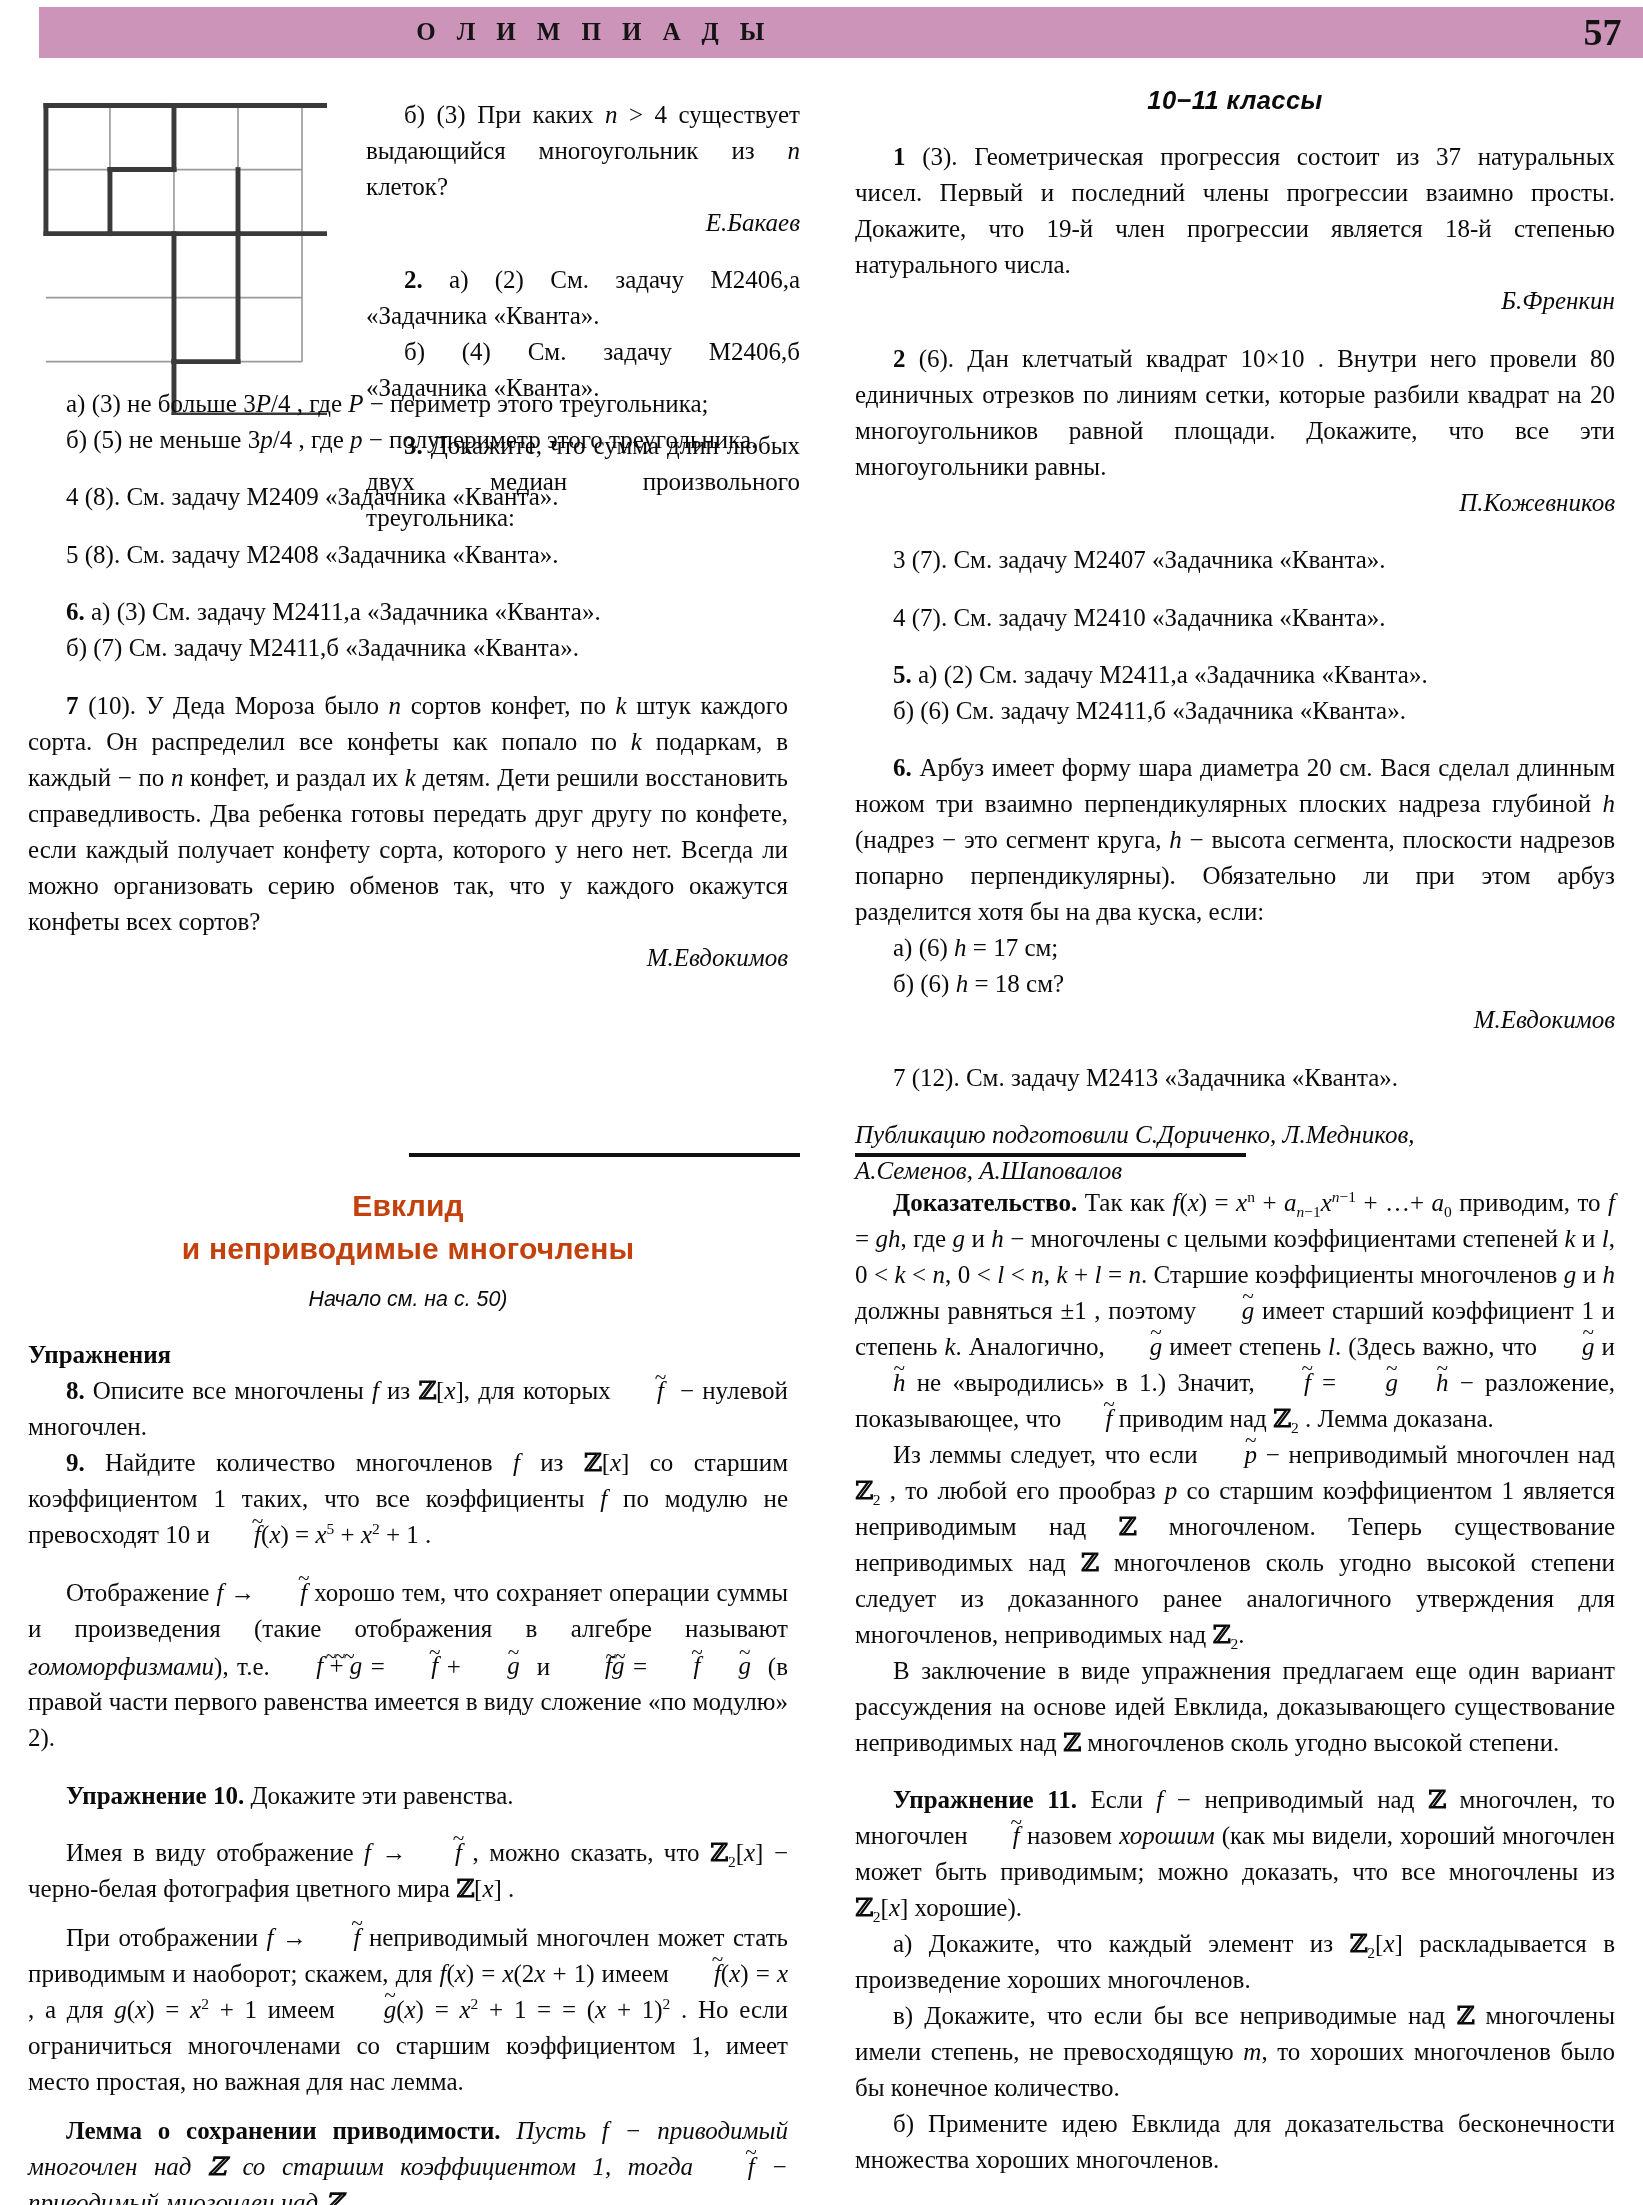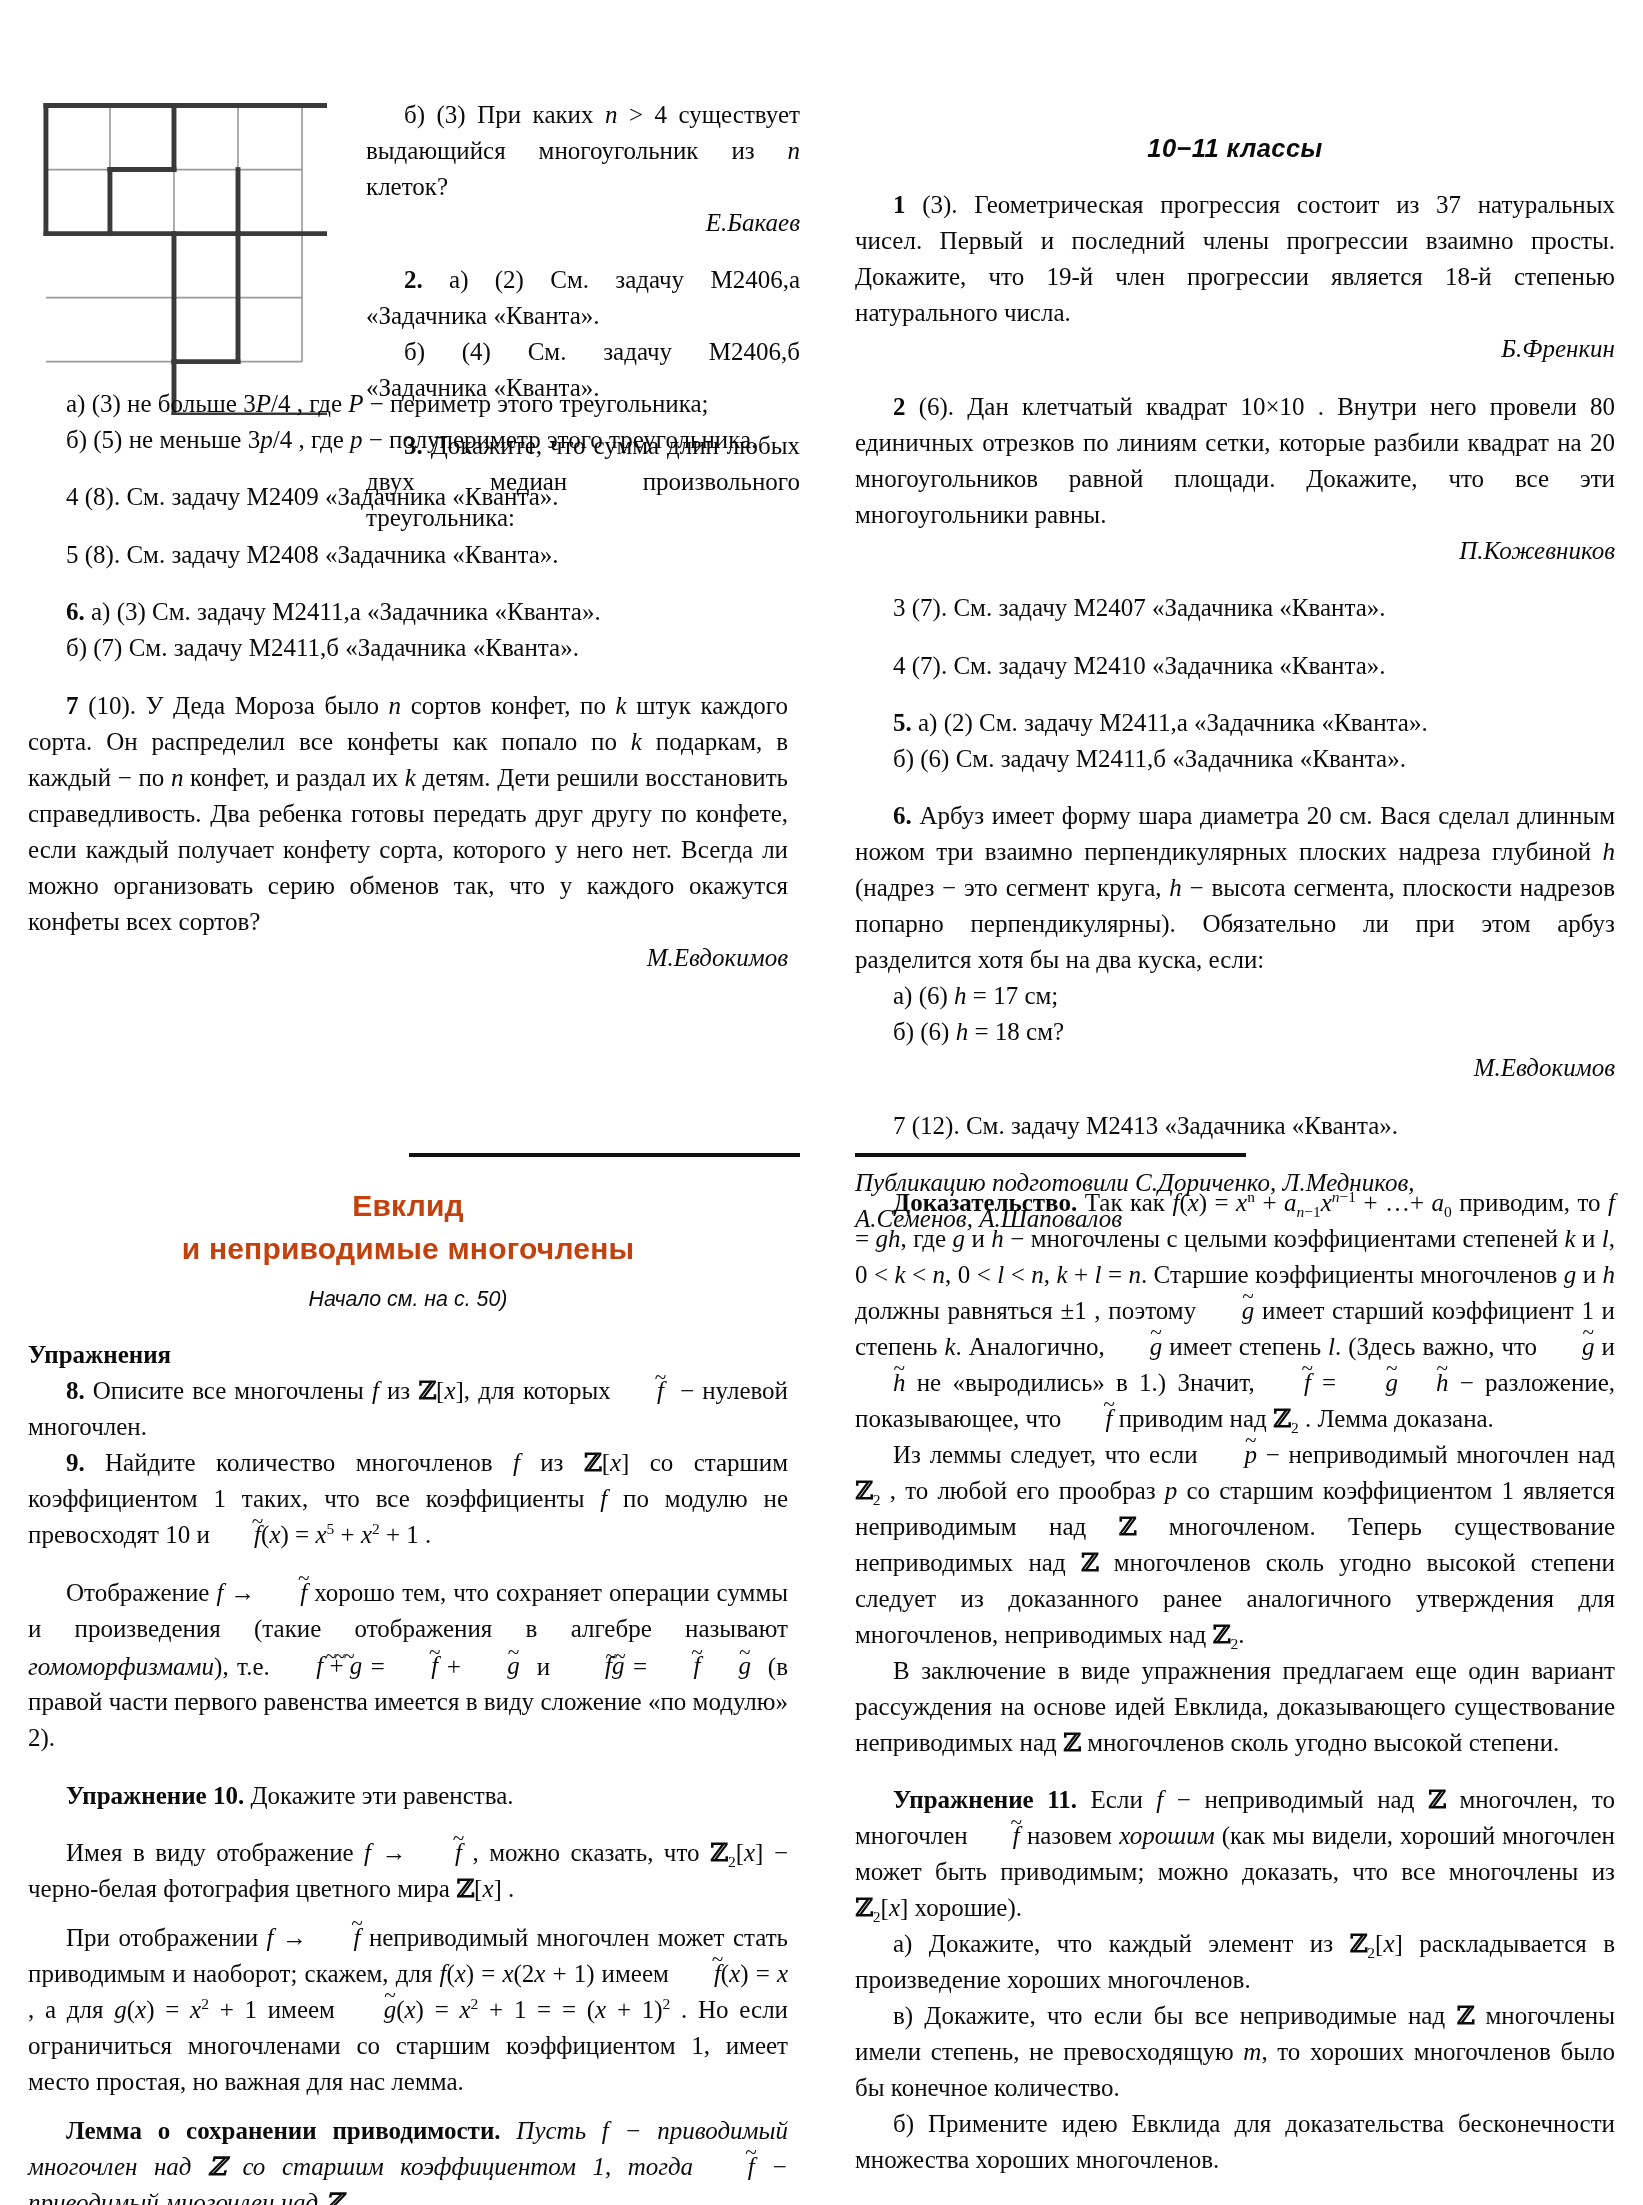--- a/index.html
+++ b/index.html
@@ -82,20 +82,24 @@
     font-style:italic;font-weight:700;font-size:25.5px;line-height:36px;
     letter-spacing:0.4px;
   }
   .exh{font-weight:700;font-size:25px;line-height:36px;}
 </style>
 </head>
 <body>
 
 <div class="page">
 
+  <div class="banner">
+    <div class="banner-title">О Л И М П И А Д Ы</div>
+    <div class="banner-pageno">57</div>
+  </div>
 
   <div class="fig">
     <svg width="288" height="316" viewBox="0 0 350 385">
       <g stroke="#9a9a9a" stroke-width="2" fill="none">
 
         <line x1="8" y1="8" x2="320" y2="8"></line>
         <line x1="8" y1="86" x2="320" y2="86"></line>
         <line x1="8" y1="164" x2="320" y2="164"></line>
         <line x1="8" y1="242" x2="320" y2="242"></line>
         <line x1="8" y1="320" x2="320" y2="320"></line>
@@ -167,21 +171,21 @@
     <div class="p ind">
       б) (7) См. задачу М2411,б «Задачника «Кванта».
     </div>
     <div class="gap-m"></div>
     <div class="p ind">
       <b>7</b> (10). У Деда Мороза было <span class="mi">n</span> сортов конфет, по <span class="mi">k</span> штук каждого сорта. Он распределил все конфеты как попало по <span class="mi">k</span> подаркам, в каждый − по <span class="mi">n</span> конфет, и раздал их <span class="mi">k</span> детям. Дети решили восстановить справедливость. Два ребенка готовы передать друг другу по конфете, если каждый получает конфету сорта, которого у него нет. Всегда ли можно организовать серию обменов так, что у каждого окажутся конфеты всех сортов?
     </div>
     <div class="author">М.Евдокимов</div>
   </div>
 
-  <div class="col col-right" style="top:82px;margin-top:48px;">
+  <div class="col col-right" style="top:82px;">
     <div class="sub-class">10−11 классы</div>
     <div class="gap-m"></div>
     <div class="p ind">
       <b>1</b> (3). Геометрическая прогрессия состоит из 37 натуральных чисел. Первый и последний члены прогрессии взаимно просты. Докажите, что 19-й член прогрессии является 18-й степенью натурального числа.
     </div>
     <div class="author">Б.Френкин</div>
     <div class="gap-m"></div>
     <div class="p ind">
       <b>2</b> (6). Дан клетчатый квадрат 10<span style="font-style:normal">×</span>10 . Внутри него провели 80 единичных отрезков по линиям сетки, которые разбили квадрат на 20 многоугольников равной площади. Докажите, что все эти многоугольники равны.
     </div>

